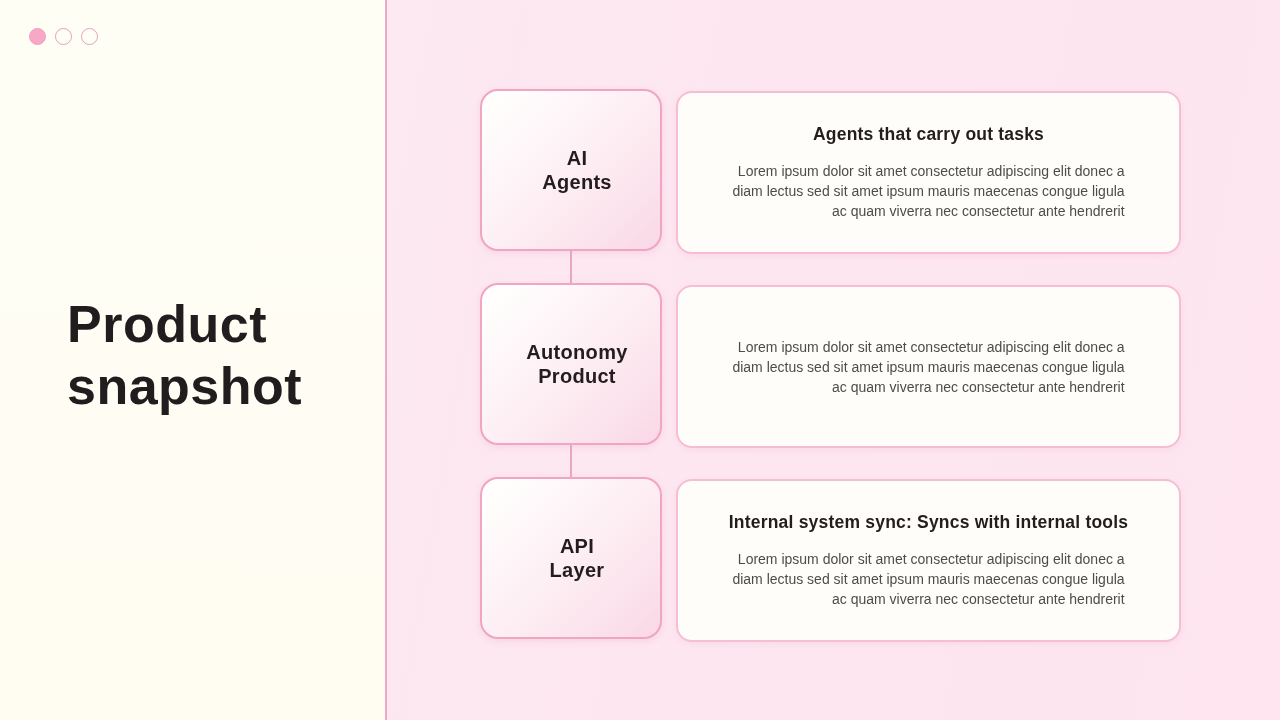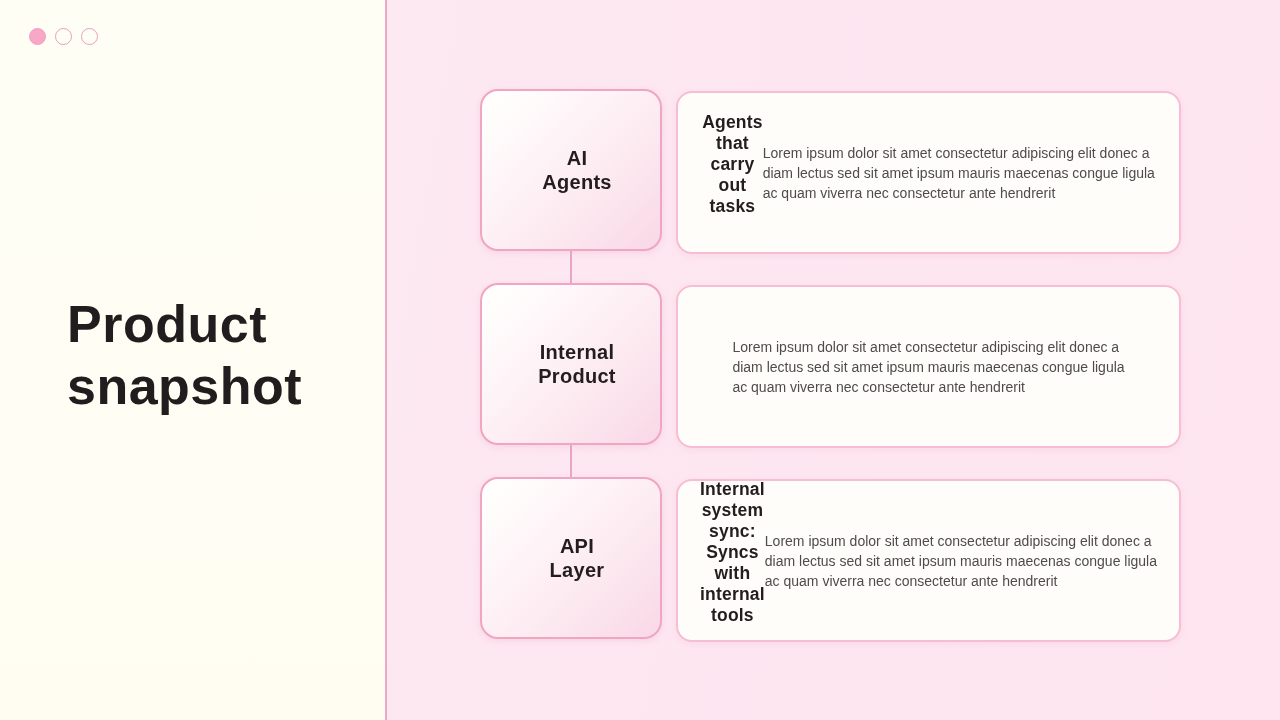--- a/index.html
+++ b/index.html
@@ -92,38 +92,39 @@
 
   
   .card {
     position: absolute;
     left: 287px;
     width: 505px; height: 163px;
     border: 2px solid #F5BED4;
     border-radius: 16px;
     background: #FFFDFA;
     display: flex;
+    flex-direction: column;
     align-items: center;
     justify-content: center;
     padding: 14px 30px;
     box-shadow: 0 2px 6px rgba(231, 158, 190, 0.18);
   }
   .card-row1 { top: 91px; }
   .card-row2 { top: 285px; }
   .card-row3 { top: 479px; }
   .card-title {
     font-size: 17.5px;
     font-weight: 700;
     color: #231D1E;
     letter-spacing: 0.2px;
     text-align: center;
     margin-bottom: 16px;
   }
   .card-body {
-    text-align: left;
+    text-align: right;
   }
   .body-line {
     font-size: 14px;
     line-height: 20px;
     color: #4F4B4C;
     white-space: nowrap;
   }
 </style>
 </head>
 <body>
@@ -152,21 +153,21 @@
     <div class="card-title">Agents that carry out tasks</div>
     <div class="card-body">
       <div class="body-line">Lorem ipsum dolor sit amet consectetur adipiscing elit donec a</div>
       <div class="body-line">diam lectus sed sit amet ipsum mauris maecenas congue ligula</div>
       <div class="body-line">ac quam viverra nec consectetur ante hendrerit</div>
     </div>
   </div>
 
   <div class="node node-row2">
     <div class="node-label">
-      <div>Internal</div>
+      <div>Autonomy</div>
       <div>Product</div>
     </div>
   </div>
   <div class="card card-row2">
     <div class="card-body">
       <div class="body-line">Lorem ipsum dolor sit amet consectetur adipiscing elit donec a</div>
       <div class="body-line">diam lectus sed sit amet ipsum mauris maecenas congue ligula</div>
       <div class="body-line">ac quam viverra nec consectetur ante hendrerit</div>
     </div>
   </div>

